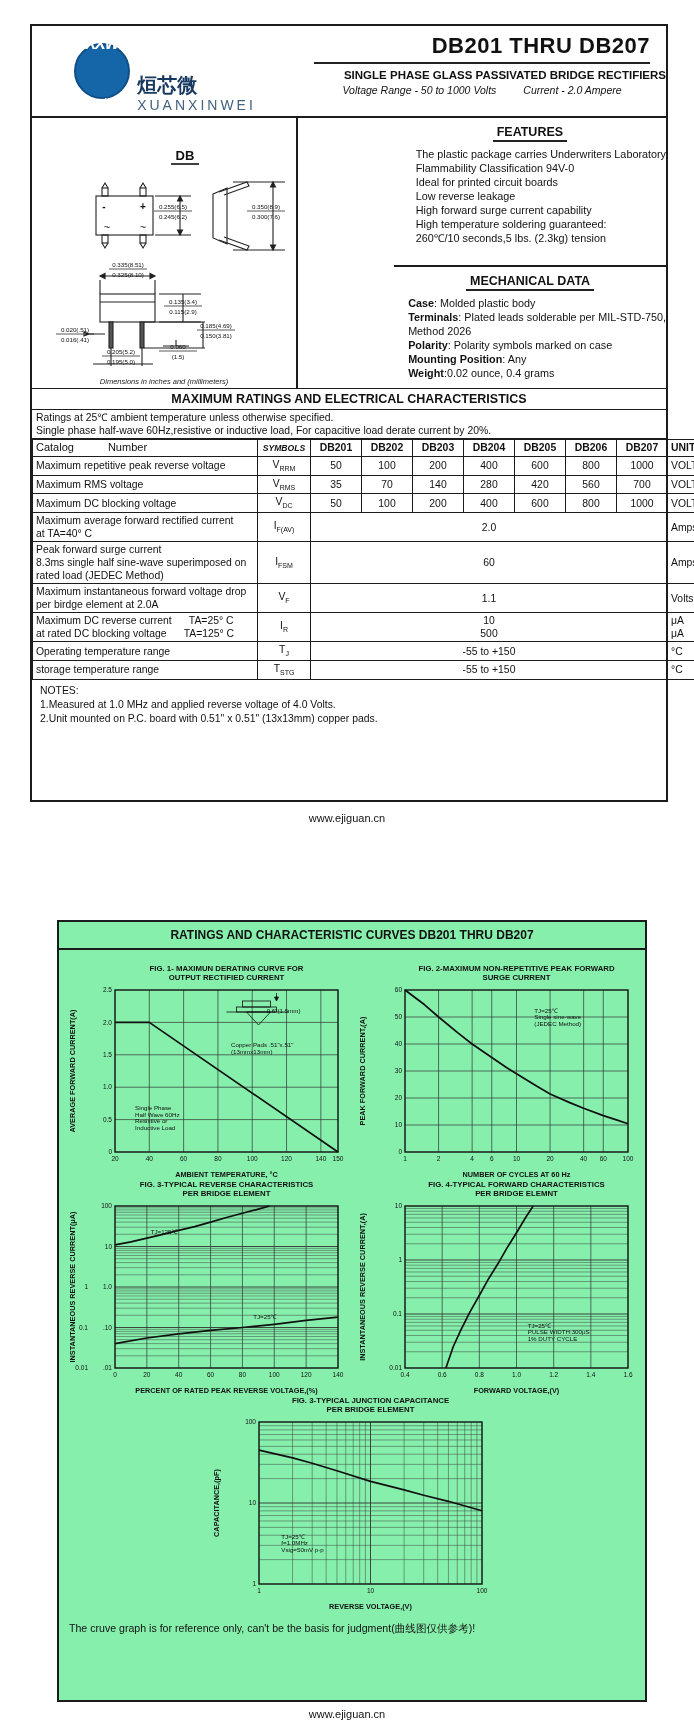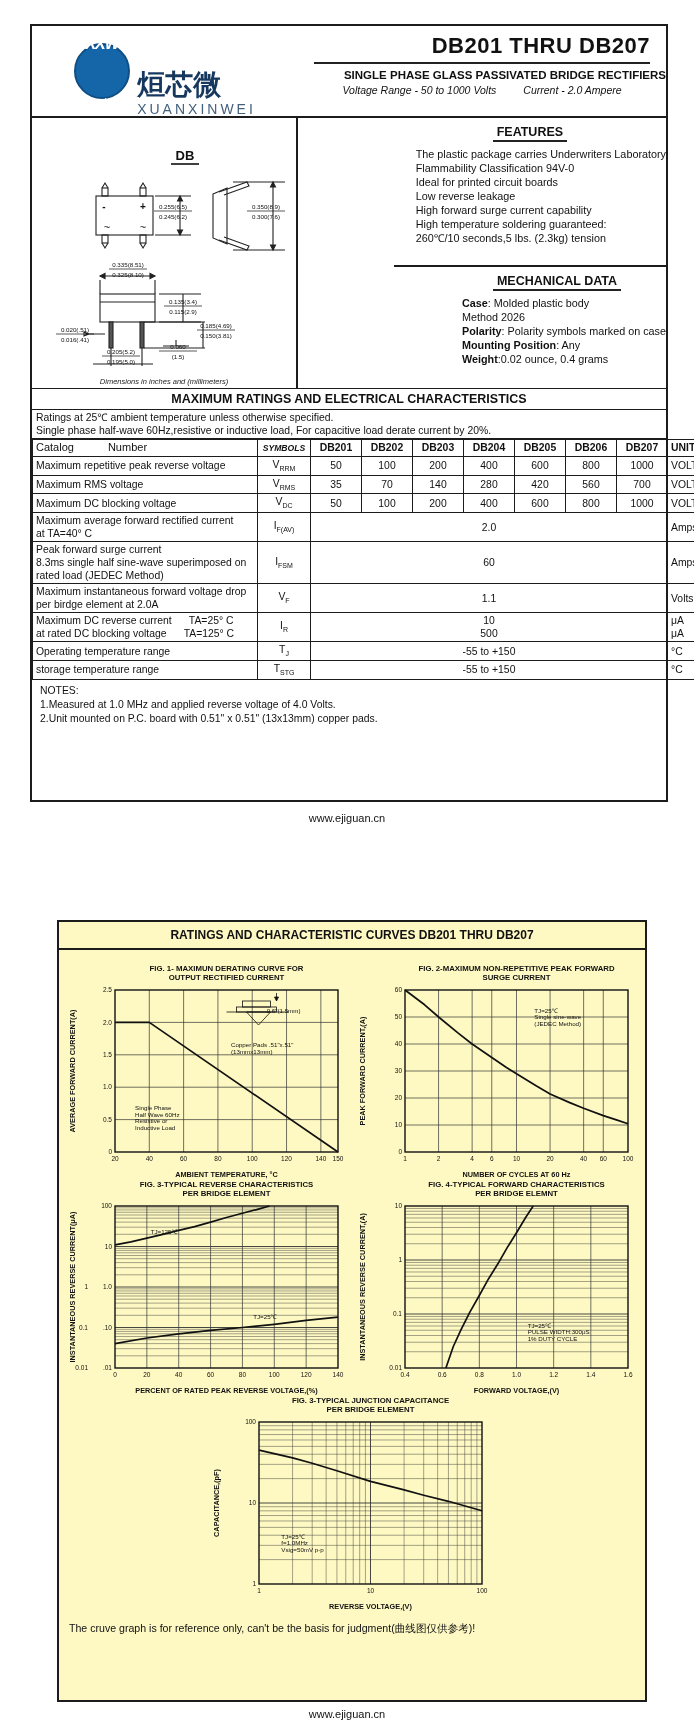--- a/index.html
+++ b/index.html
@@ -8,21 +8,21 @@
     font-family:"Liberation Sans", sans-serif;position:relative;overflow:hidden;
   }
   
   .page1{position:absolute;left:30px;top:24px;width:634px;border:2px solid #1c1c1c;background:#fff;}
   .hdr{display:flex;border-bottom:2px solid #1c1c1c;height:90px;}
   .logo-wrap{width:266px;display:flex;align-items:center;justify-content:center;gap:7px;}
   .logo-circle{width:52px;height:52px;border-radius:50%;background:#1566a9;display:flex;flex-direction:column;align-items:center;justify-content:center;flex:0 0 auto;border:2px solid #0f4f86;gap:44px;}
   .logo-xxw{color:#fff;font-weight:bold;font-style:italic;font-size:16px;letter-spacing:-1px;line-height:1;}
   .logo-diode{color:#fff;font-size:9px;line-height:1;margin-top:2px;}
   .logo-text{display:flex;flex-direction:column;align-items:flex-start;}
-  .logo-cn{font-size:28px;font-weight:bold;color:#16375e;line-height:1.05;margin-top:45px;}
+  .logo-cn{font-size:20px;font-weight:bold;color:#16375e;line-height:1.05;margin-top:45px;}
   .logo-en{font-size:14px;letter-spacing:3px;color:#44617f;margin-top:1px;}
   .title-wrap{flex:1;text-align:right;padding-top:7px;}
   .ds-title{font-size:22px;font-weight:bold;letter-spacing:.5px;margin:0 16px;border-bottom:2px solid #222;padding-bottom:3px;}
   .subtitle{font-size:11.5px;font-weight:bold;margin-top:5px;}
   .rangeline{font-style:italic;font-size:10.5px;margin-top:3px;display:flex;justify-content:center;gap:27px;}
   .content{display:flex;}
   .leftcol{width:264px;border-right:2px solid #1c1c1c;position:relative;height:270px;}
   .pkg-svg{display:block;margin:0 auto;}
   .pkg-caption{position:absolute;bottom:2px;left:0;width:100%;text-align:center;font-style:italic;font-size:7.5px;color:#222;}
   .rightcol{flex:1;display:flex;flex-direction:column;align-items:flex-end;}
@@ -42,21 +42,21 @@
   .c-val{width:44px;text-align:center;}
   .c-unit{width:46px;text-align:left;}
   th.hdr-sym{font-style:italic;font-weight:normal;font-size:8.6px;text-align:center;}
   .sym-cell{text-align:center;}
   .sym-cell sub{font-size:7px;}
   .val-center{text-align:center;}
   .catnum{display:flex;gap:34px;font-weight:normal;font-size:11px;}
   .notes{border-top:0;min-height:112px;padding:4px 8px;font-size:10.4px;line-height:1.35;}
   .footer{position:absolute;left:0;width:694px;text-align:center;font-size:11px;color:#111;}
   
-  .page2{position:absolute;left:57px;top:920px;width:586px;height:778px;border:2px solid #1c1c1c;background:#fef9c3;}
+  .page2{position:absolute;left:57px;top:920px;width:586px;height:778px;border:2px solid #1c1c1c;background:#86efac;}
   .p2head{border-bottom:2px solid #1c1c1c;text-align:center;font-weight:bold;font-size:12px;padding:6px 0;}
   .chart-block{position:absolute;width:285px;}
   .chart-title{text-align:center;font-weight:bold;font-size:7.8px;line-height:1.18;margin:0 0 2px 34px;}
   .chart-block svg{display:block;}
   .disclaimer{position:absolute;top:700px;left:10px;right:8px;font-size:10.6px;}
 </style>
 </head>
 <body>
 
 <div class="page1">
@@ -165,20 +165,21 @@
             <div class="feat-line">Low reverse leakage</div>
             <div class="feat-line">High forward surge current capability</div>
             <div class="feat-line">High temperature soldering guaranteed:</div>
             <div class="feat-line">260℃/10 seconds,5 lbs. (2.3kg) tension</div>
           </div>
       </div>
       <div class="mech">
         <div class="boxhead"><span>MECHANICAL DATA</span></div>
         <div id="mech-list">
             <div class="mech-line"><b>Case</b>: Molded plastic body</div>
+            <div class="mech-line"><b>Terminals</b>: Plated leads solderable per MIL-STD-750,</div>
             <div class="mech-line"><b></b> Method 2026</div>
             <div class="mech-line"><b>Polarity</b>: Polarity symbols marked on case</div>
             <div class="mech-line"><b>Mounting Position</b>: Any</div>
             <div class="mech-line"><b>Weight</b>:0.02 ounce, 0.4 grams</div>
           </div>
       </div>
     </div>
   </div>
 
   <div class="ratings-bar" style="border-top:1.5px solid #1c1c1c;">MAXIMUM RATINGS AND ELECTRICAL CHARACTERISTICS</div>

